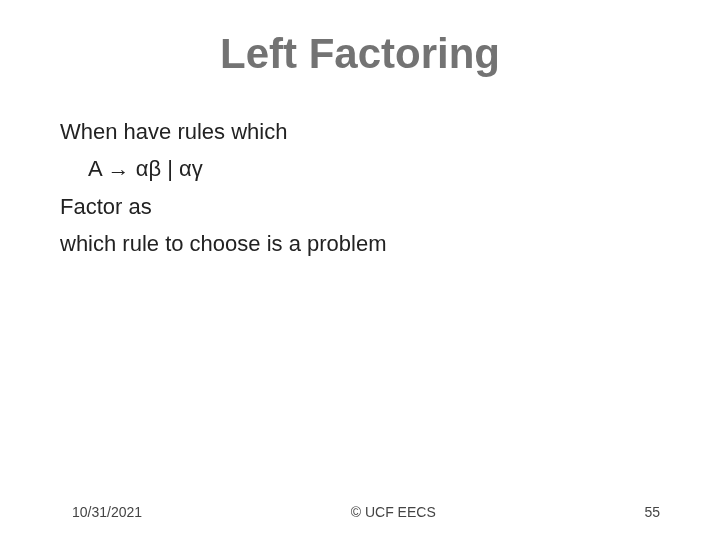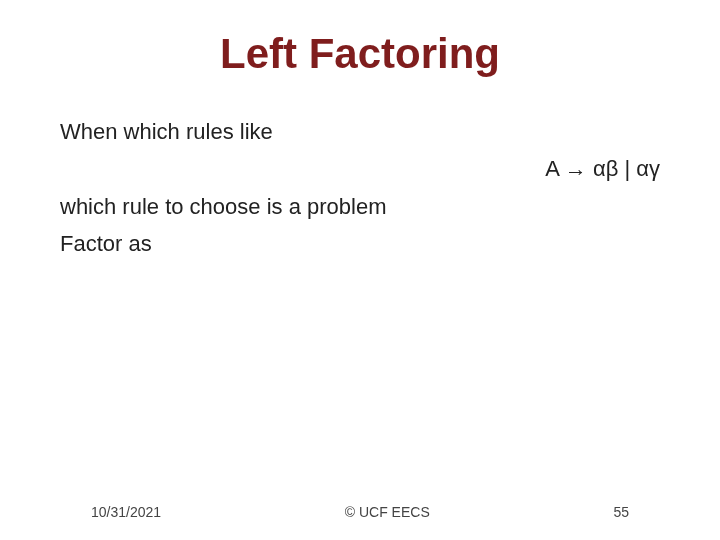--- a/index.html
+++ b/index.html
@@ -22,75 +22,74 @@
       height: 540px;
       background: #ffffff;
       position: relative;
       padding: 30px 60px 40px 60px;
     }
 
     .title {
       text-align: center;
       font-size: 42px;
       font-weight: bold;
-      color: #7f1d1d;
+      color: #737373;
       margin-bottom: 30px;
       padding-bottom: 5px;
     }
 
     .content {
       font-size: 22px;
       color: #222222;
       line-height: 1.7;
     }
 
     .content .line {
       display: block;
     }
 
     .indent {
-      margin-left: 40px;
-      text-align: right;
+      margin-left: 28px;
     }
 
     .footer {
       position: absolute;
       bottom: 20px;
-      left: 0;
+      left: 12px;
       right: 0;
       display: flex;
       justify-content: space-between;
-      padding: 0 91px;
+      padding: 0 60px;
       font-size: 14px;
       color: #444444;
     }
   </style>
 </head>
 <body>
 
 <div class="slide-container">
 
   <div class="title">Left Factoring</div>
 
   <div class="content">
 
     <span class="line">
-      <span>When which rules like</span>
+      <span>When have rules which</span>
     </span>
 
     <span class="line indent">
       <span>A → αβ | αγ</span>
     </span>
 
     <span class="line">
-      <span>which rule to choose is a problem</span>
+      <span>Factor as</span>
     </span>
 
     <span class="line">
-      <span>Factor as</span>
+      <span>which rule to choose is a problem</span>
     </span>
 
 
 
   </div>
 
   <div class="footer">
     <span>10/31/2021</span>
     <span>© UCF EECS</span>
     <span>55</span>

